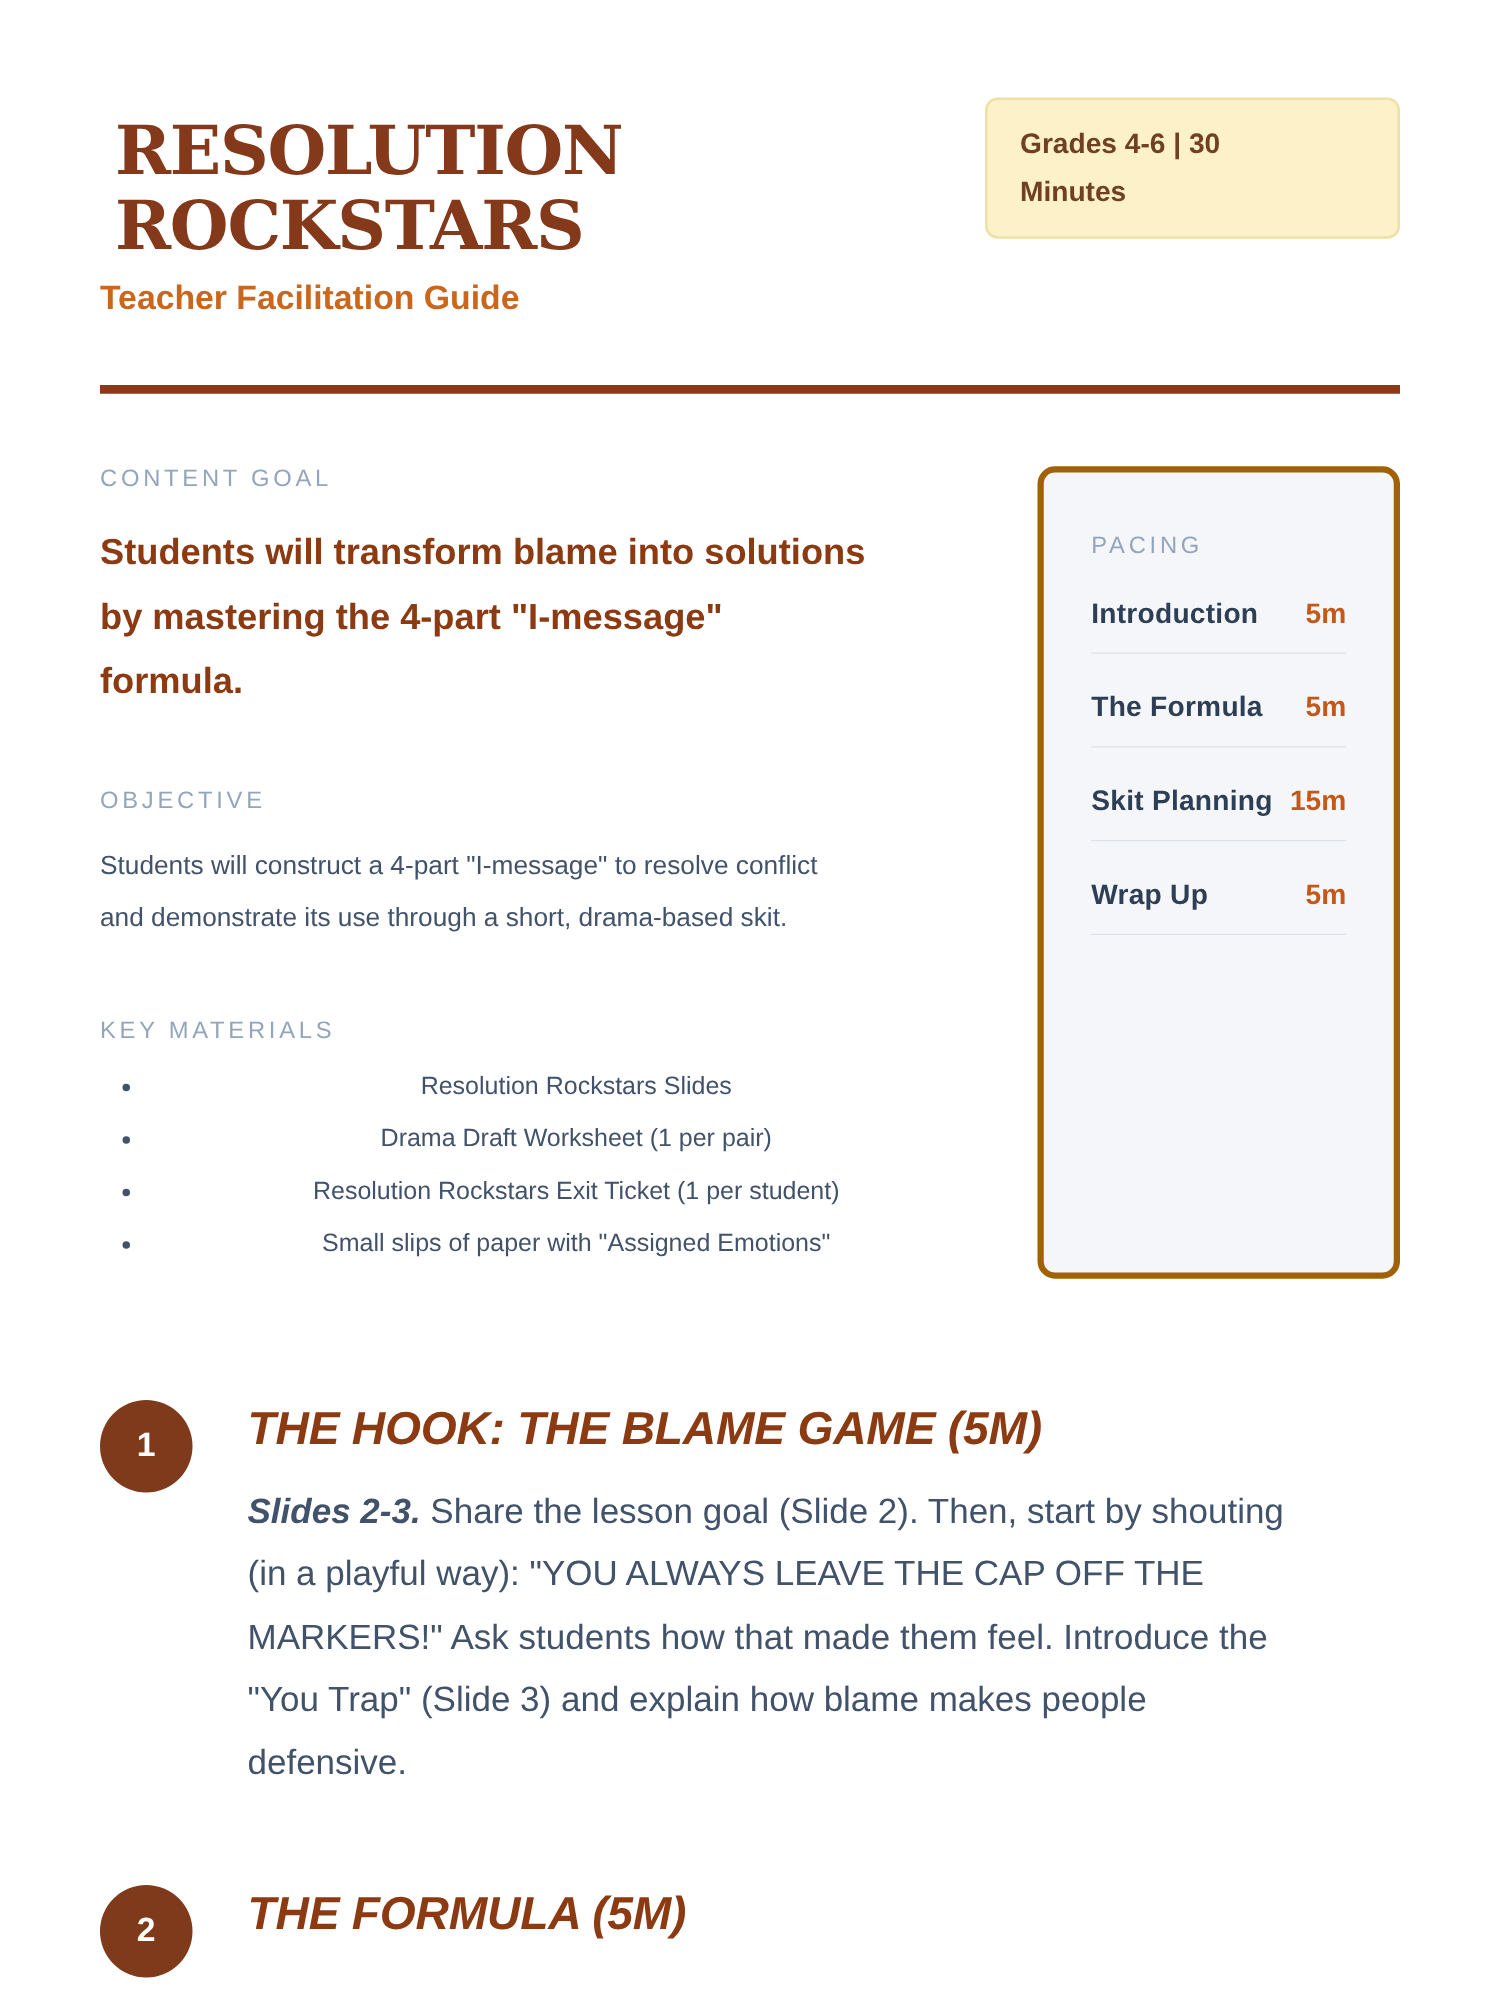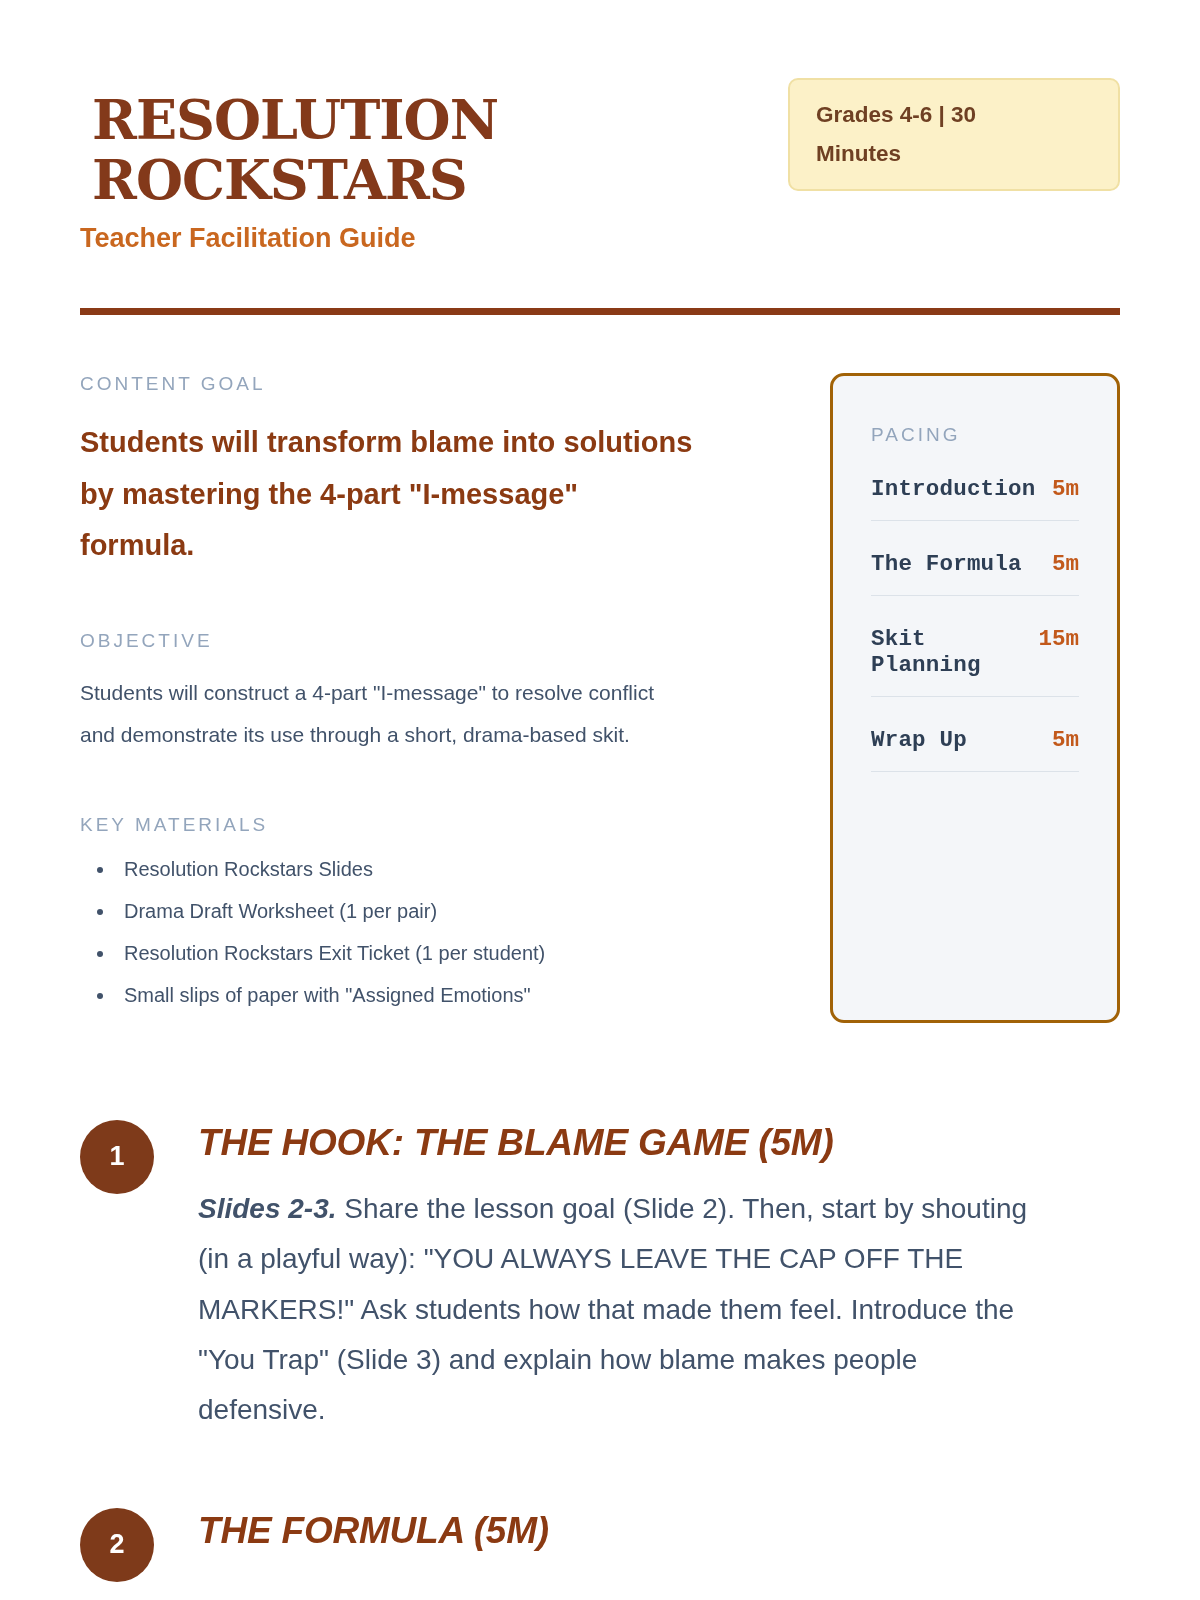--- a/index.html
+++ b/index.html
@@ -79,43 +79,43 @@
   }
   .materials-list {
     margin: 22px 0 0 0;
     padding-left: 36px;
     color: #41526A;
   }
   .materials-list li {
     font-size: 20px;
     margin-bottom: 19px;
     padding-left: 8px;
+    text-align: center;
   }
 
   
   .pacing-card {
     width: 290px;
     flex: 0 0 290px;
     background: #F4F6F9;
-    border: 3px solid #a16207;
+    border: 5px solid #a16207;
     border-radius: 14px;
     padding: 48px 38px;
     min-height: 650px;
     align-self: flex-start;
   }
   .pacing-row {
     margin-top: 30px;
     padding-bottom: 18px;
     border-bottom: 1px solid #DCE2E9;
     display: flex;
     justify-content: space-between;
     align-items: baseline;
     font-weight: bold;
     font-size: 22.5px;
-    font-family: Liberation Mono, monospace;
   }
   .pacing-row .p-label { color: #2E3F55; letter-spacing: 0.2px; }
   .pacing-row .p-time  { color: #C2591B; }
 
   
   .steps { margin-top: 88px; }
   .step { display: flex; gap: 44px; }
   .step + .step { margin-top: 66px; }
   .step-num {
     flex: 0 0 74px;

